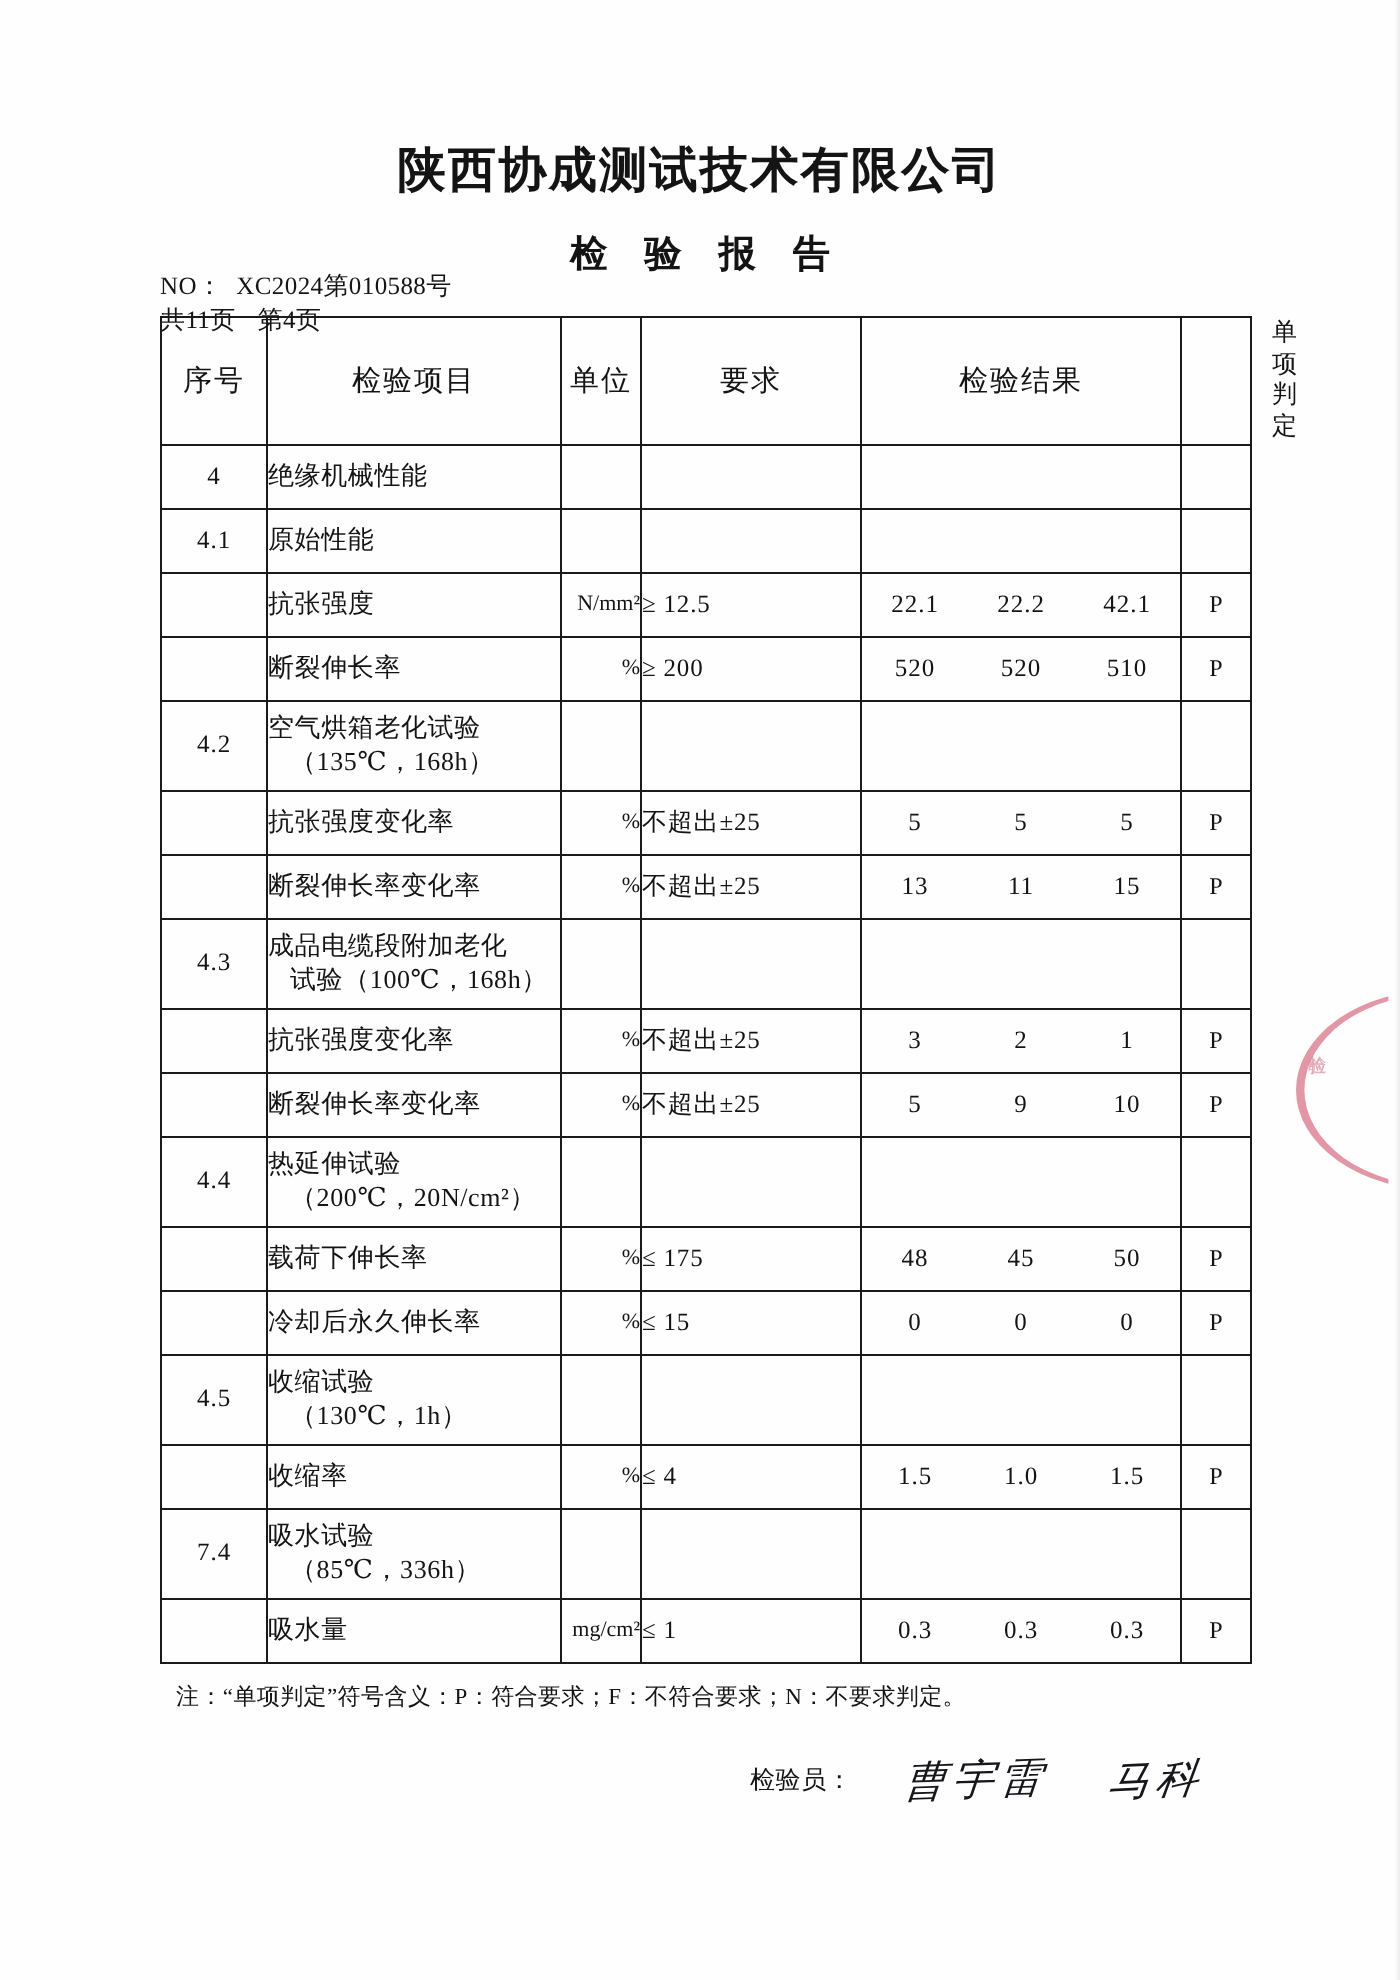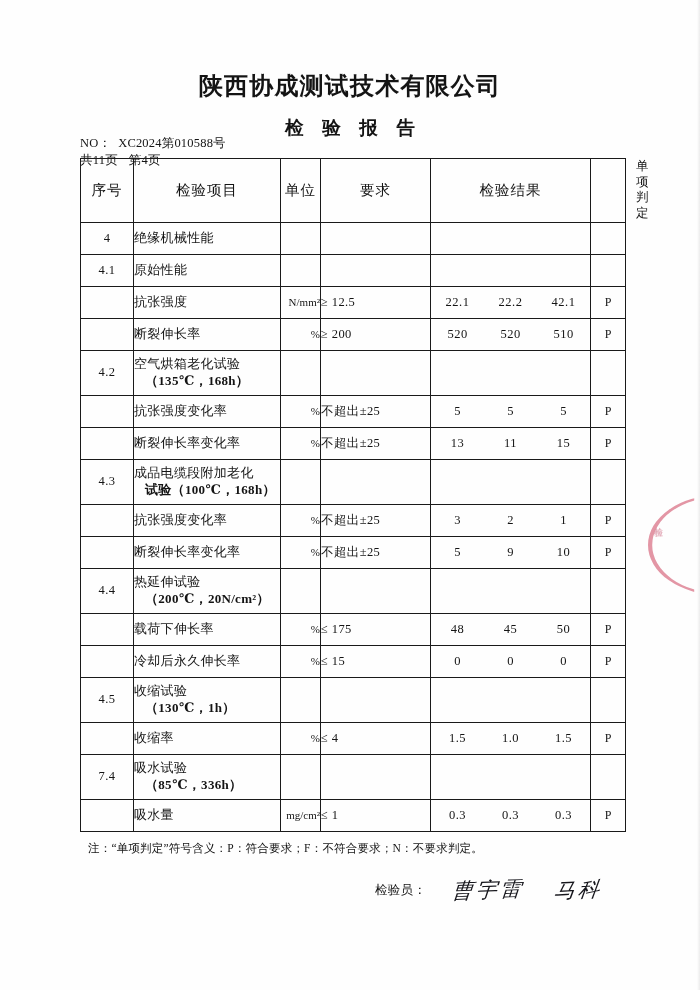--- a/index.html
+++ b/index.html
@@ -126,21 +126,20 @@
   }
   .cell-item {
     padding-left: 9px;
     font-size: 13px;
     line-height: 1.28;
     letter-spacing: 0.3px;
   }
   .cell-item .sub {
     display: block;
     padding-left: 11px;
-    font-weight: bold;
   }
   .cell-unit {
     text-align: right;
     font-size: 11px;
     letter-spacing: 0;
   }
   .cell-req {
     padding-left: 8px;
     font-size: 12.5px;
     letter-spacing: 0.4px;

